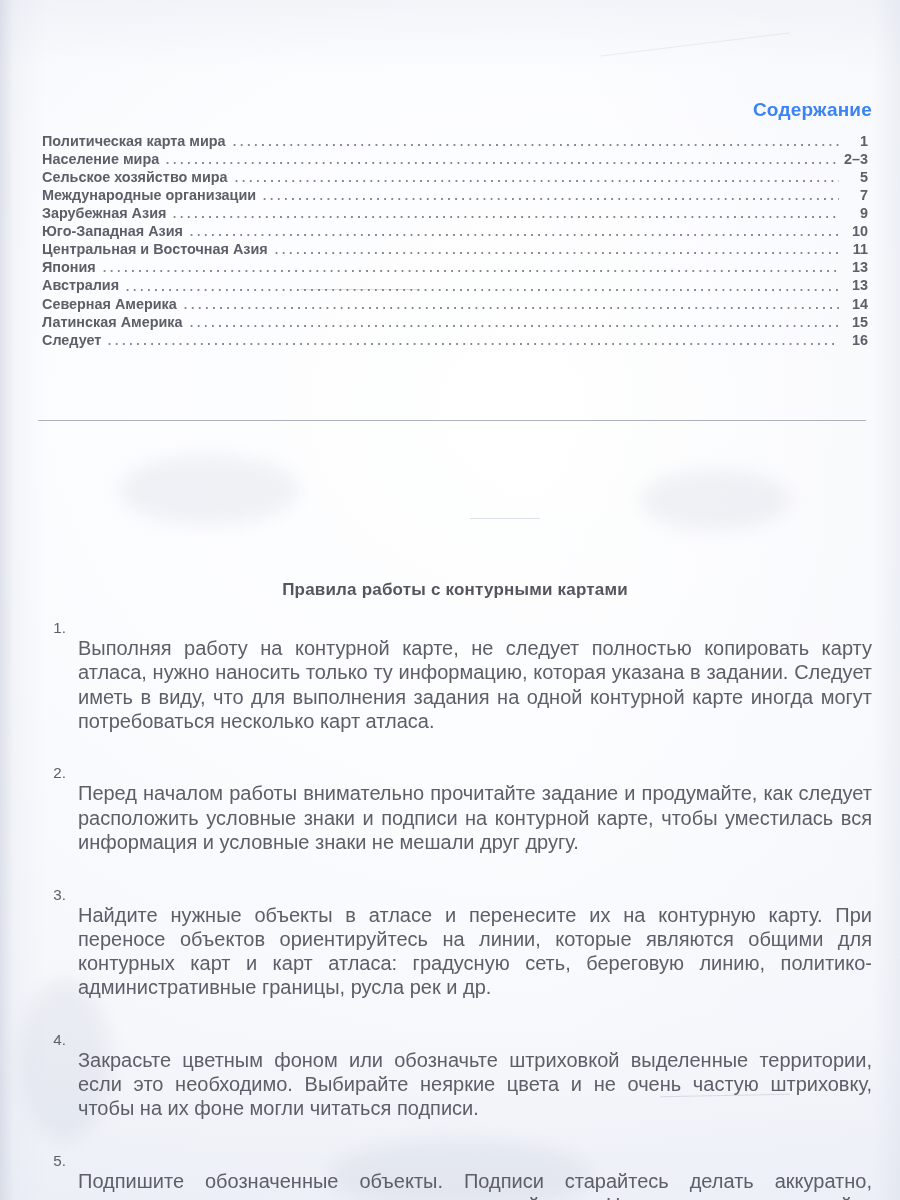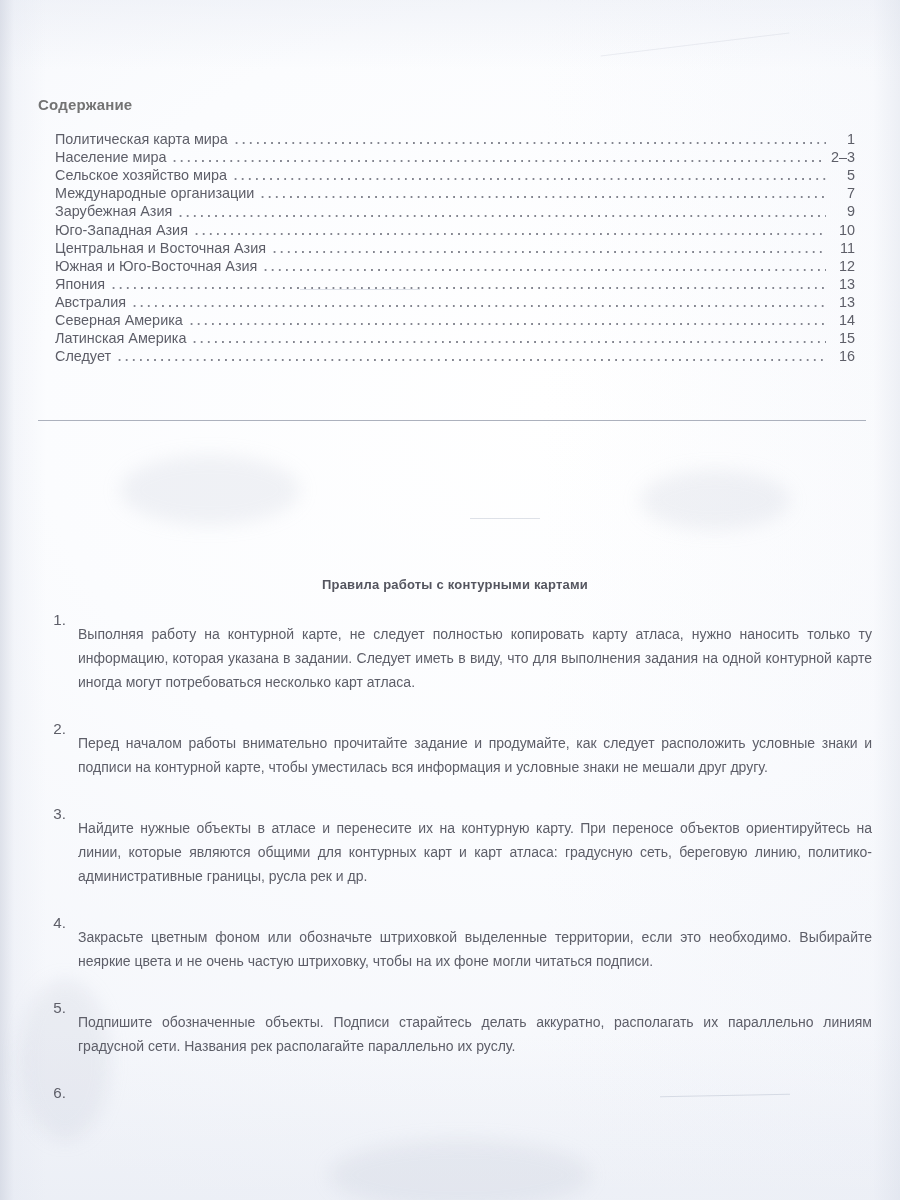--- a/index.html
+++ b/index.html
@@ -60,31 +60,32 @@
   }
 
   
   .toc-block {
     position: absolute;
     left: 38px;
     top: 86px;
     width: 834px;
   }
   .toc-title {
-    text-align: left;
-    font-size: 15px;
+    text-align: right;
+    font-size: 19px;
     font-weight: bold;
-    color: #737373;
+    color: #3b82f6;
     letter-spacing: 0.2px;
     margin-bottom: 11px;
   }
   .toc-list {
     list-style: none;
-    margin: 17px;
+    margin: 4px;
     padding: 0;
+    font-weight: bold;
   }
   .toc-row {
     display: flex;
     align-items: flex-end;
     font-size: 14.4px;
     line-height: 18.1px;
     height: 18.1px;
     white-space: nowrap;
     color: #5d5e68;
   }
@@ -119,21 +120,21 @@
 
   
   .rules-block {
     position: absolute;
     left: 38px;
     top: 566px;
     width: 834px;
   }
   .rules-title {
     text-align: center;
-    font-size: 13px;
+    font-size: 17px;
     font-weight: bold;
     color: #54555f;
     letter-spacing: 0.2px;
     margin-bottom: 16px;
   }
   .rules-list {
     list-style: none;
     margin: 0;
     padding: 0;
   }
@@ -147,21 +148,21 @@
     width: 40px;
     text-align: right;
     padding-right: 12px;
     box-sizing: border-box;
     font-size: 15.2px;
     line-height: 24.2px;
     color: #5d5e68;
   }
   .rule-text {
     flex: 1 1 auto;
-    font-size: 14px;
+    font-size: 20px;
     line-height: 24.2px;
     color: #5d5e68;
     text-align: justify;
     text-justify: inter-word;
     hyphens: manual;
   }
 </style>
 </head>
 <body>
 
@@ -221,25 +222,20 @@
         <span class="toc-dots"></span>
         <span class="toc-page">10</span>
       </li>
 
       <li class="toc-row">
         <span class="toc-label">Центральная и Восточная  Азия</span>
         <span class="toc-dots"></span>
         <span class="toc-page">11</span>
       </li>
 
-      <li class="toc-row">
-        <span class="toc-label">Южная и Юго-Восточная Азия</span>
-        <span class="toc-dots"></span>
-        <span class="toc-page">12</span>
-      </li>
 
       <li class="toc-row">
         <span class="toc-label">Япония</span>
         <span class="toc-dots"></span>
         <span class="toc-page">13</span>
       </li>
 
       <li class="toc-row">
         <span class="toc-label">Австралия</span>
         <span class="toc-dots"></span>

